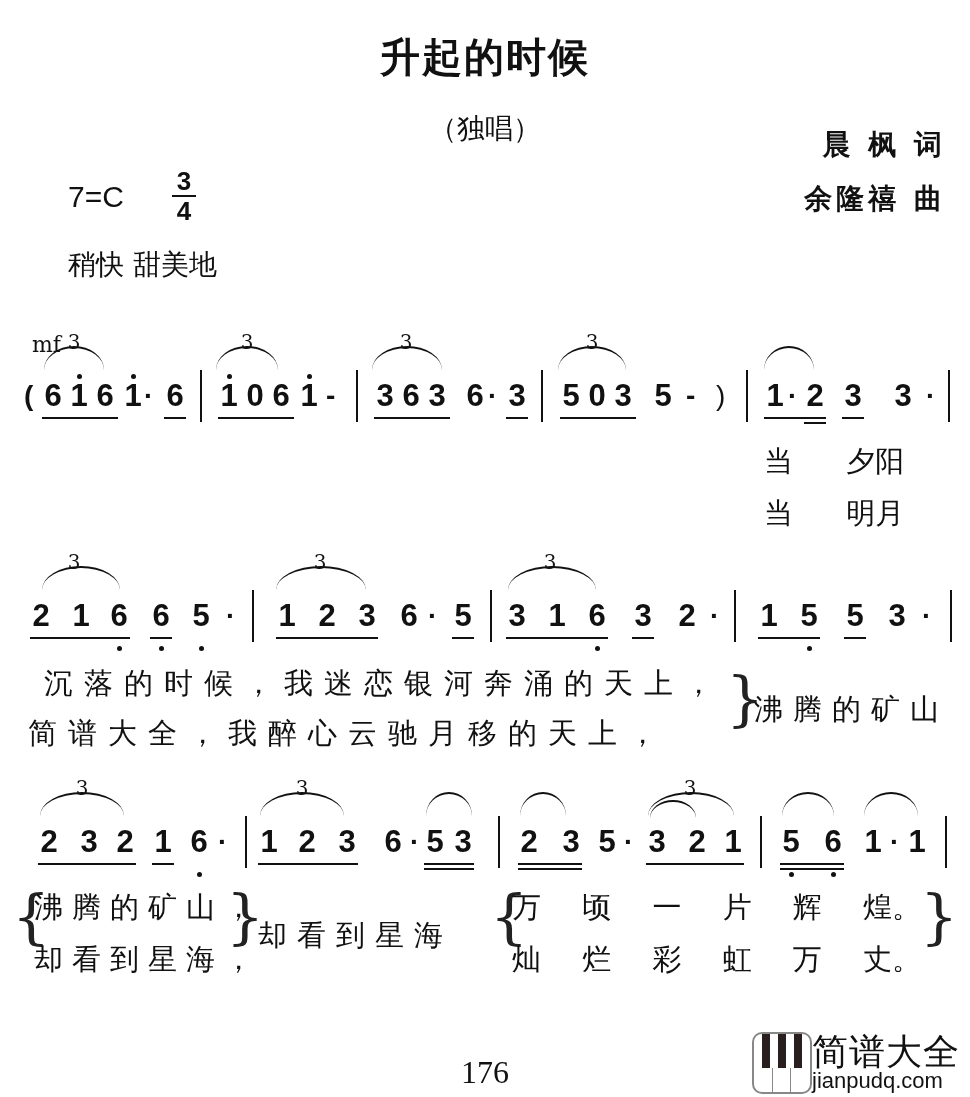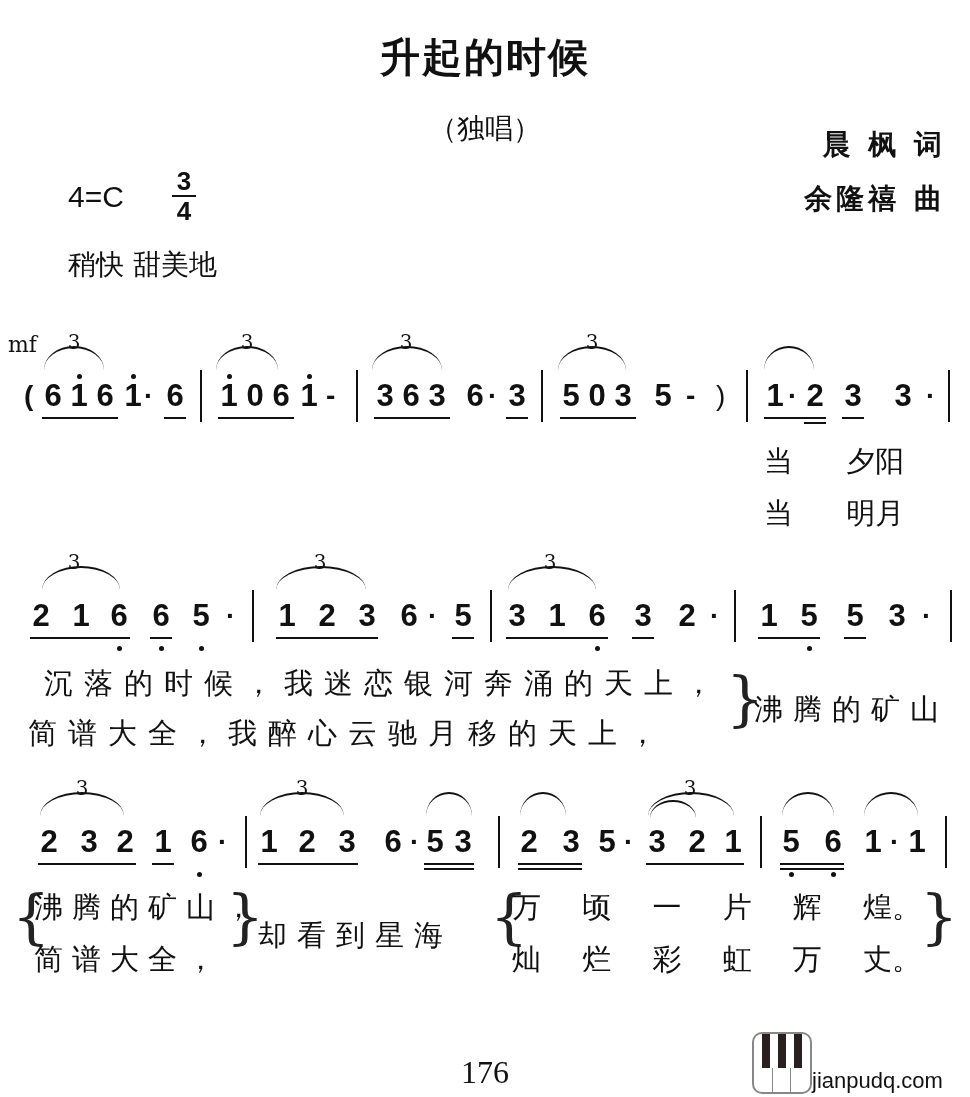--- a/index.html
+++ b/index.html
@@ -5,21 +5,21 @@
   html, body { margin: 0; padding: 0; background: #ffffff; }
   body { width: 970px; height: 1097px; position: relative; overflow: hidden; color: #111; font-family: "DejaVu Sans", sans-serif; }
   .abs { position: absolute; }
   .title { left: 0; width: 970px; top: 30px; text-align: center; font-family: "DejaVu Serif", serif; font-weight: bold; font-size: 40px; letter-spacing: 2px; }
   .subtitle { left: 0; width: 970px; top: 110px; text-align: center; font-size: 28px; }
   .credit { right: 24px; font-size: 28px; font-weight: bold; letter-spacing: 4px; text-align: right; }
   .key { left: 68px; top: 180px; font-family: "Liberation Sans", sans-serif; font-size: 30px; }
   .timesig { left: 172px; top: 168px; font-family: "Liberation Sans", sans-serif; font-weight: bold; font-size: 26px; line-height: 26px; text-align: center; width: 24px; }
   .timesig .line { border-top: 2px solid #111; margin: 1px 0; }
   .tempo { left: 68px; top: 246px; font-size: 28px; }
-  .dyn { left: 8px; top: 332px; font-family: "DejaVu Serif", serif; font-size: 22px; }
+  .dyn { left: 32px; top: 332px; font-family: "DejaVu Serif", serif; font-size: 22px; }
 
   .score-row { position: absolute; left: 0; width: 970px; height: 60px; }
   .note { position: absolute; font-family: "Liberation Sans", sans-serif; font-weight: bold; font-size: 31px; width: 22px; text-align: center; line-height: 40px; top: 0; }
   .note.dot-up::before { content: ""; position: absolute; left: 9px; top: -2px; width: 5px; height: 5px; background: #111; border-radius: 50%; }
   .note.dot-down::after { content: ""; position: absolute; left: 9px; top: 50px; width: 5px; height: 5px; background: #111; border-radius: 50%; }
   .sym { position: absolute; font-family: "Liberation Sans", sans-serif; font-weight: bold; font-size: 28px; line-height: 40px; top: 0; }
   .bar { position: absolute; top: -6px; width: 2px; height: 52px; background: #111; }
   .uline { position: absolute; height: 2px; background: #111; top: 41px; }
   .uline2 { position: absolute; height: 2px; background: #111; top: 46px; }
   .arc { position: absolute; top: -30px; height: 22px; border-top: 2px solid #111; border-radius: 50% 50% 0 0 / 100% 100% 0 0; }
@@ -36,21 +36,21 @@
   .logo-cn { position: absolute; left: 60px; top: -2px; font-size: 36px; color: #111; letter-spacing: 1px; }
   .logo-url { position: absolute; left: 60px; top: 38px; font-family: "Liberation Sans", sans-serif; font-size: 22px; color: #111; }
 </style>
 </head>
 <body>
 
 <div class="abs title">升起的时候</div>
 <div class="abs subtitle">（独唱）</div>
 <div class="abs credit" style="top:126px;">晨 枫 词</div>
 <div class="abs credit" style="top:180px;">余隆禧 曲</div>
-<div class="abs key">4=C</div>
+<div class="abs key">7=C</div>
 <div class="abs timesig">
   <div>3</div>
   <div class="line"></div>
   <div>4</div>
 </div>
 <div class="abs tempo">稍快 甜美地</div>
 <div class="abs dyn">mf</div>
 
 <div class="score-row" style="top:376px;">
   <span class="sym" style="left:24px;">(</span>
@@ -215,31 +215,32 @@
   <div class="uline" style="left:780px;width:64px;"></div>
   <div class="uline2" style="left:780px;width:64px;"></div>
   <div class="arc" style="left:864px;width:54px;"></div>
   <span class="note" style="left:862px;">1</span>
   <span class="sym" style="left:890px;">·</span>
   <span class="note" style="left:906px;">1</span>
   <div class="bar" style="left:945px;"></div>
 </div>
 <div class="brace" style="left:12px;top:886px;">{</div>
 <div class="lyric" style="left:34px;top:888px;letter-spacing:9px;">沸腾的矿山，</div>
-<div class="lyric" style="left:34px;top:940px;letter-spacing:9px;">简谱大全，</div>
+<div class="lyric" style="left:34px;top:940px;letter-spacing:9px;">却看到星海，</div>
 <div class="brace" style="left:226px;top:886px;">}</div>
 <div class="lyric" style="left:258px;top:916px;letter-spacing:10px;">却看到星海</div>
 <div class="brace" style="left:490px;top:886px;">{</div>
 <div class="lyric" style="left:512px;top:888px;letter-spacing:0;word-spacing:32px;">万 顷 一 片 辉 煌。</div>
 <div class="lyric" style="left:512px;top:940px;letter-spacing:0;word-spacing:32px;">灿 烂 彩 虹 万 丈。</div>
 <div class="brace" style="left:920px;top:886px;">}</div>
 
 <div class="abs pagenum">176</div>
 <div class="abs logo">
   <div class="logo-keys">
     <div class="bk" style="left:8px;"></div>
     <div class="bk" style="left:24px;"></div>
     <div class="bk" style="left:40px;"></div>
     <div class="wl" style="left:18px;"></div>
     <div class="wl" style="left:36px;"></div>
   </div>
+  <div class="logo-cn">简谱大全</div>
   <div class="logo-url">jianpudq.com</div>
 </div>
 
 </body></html>

